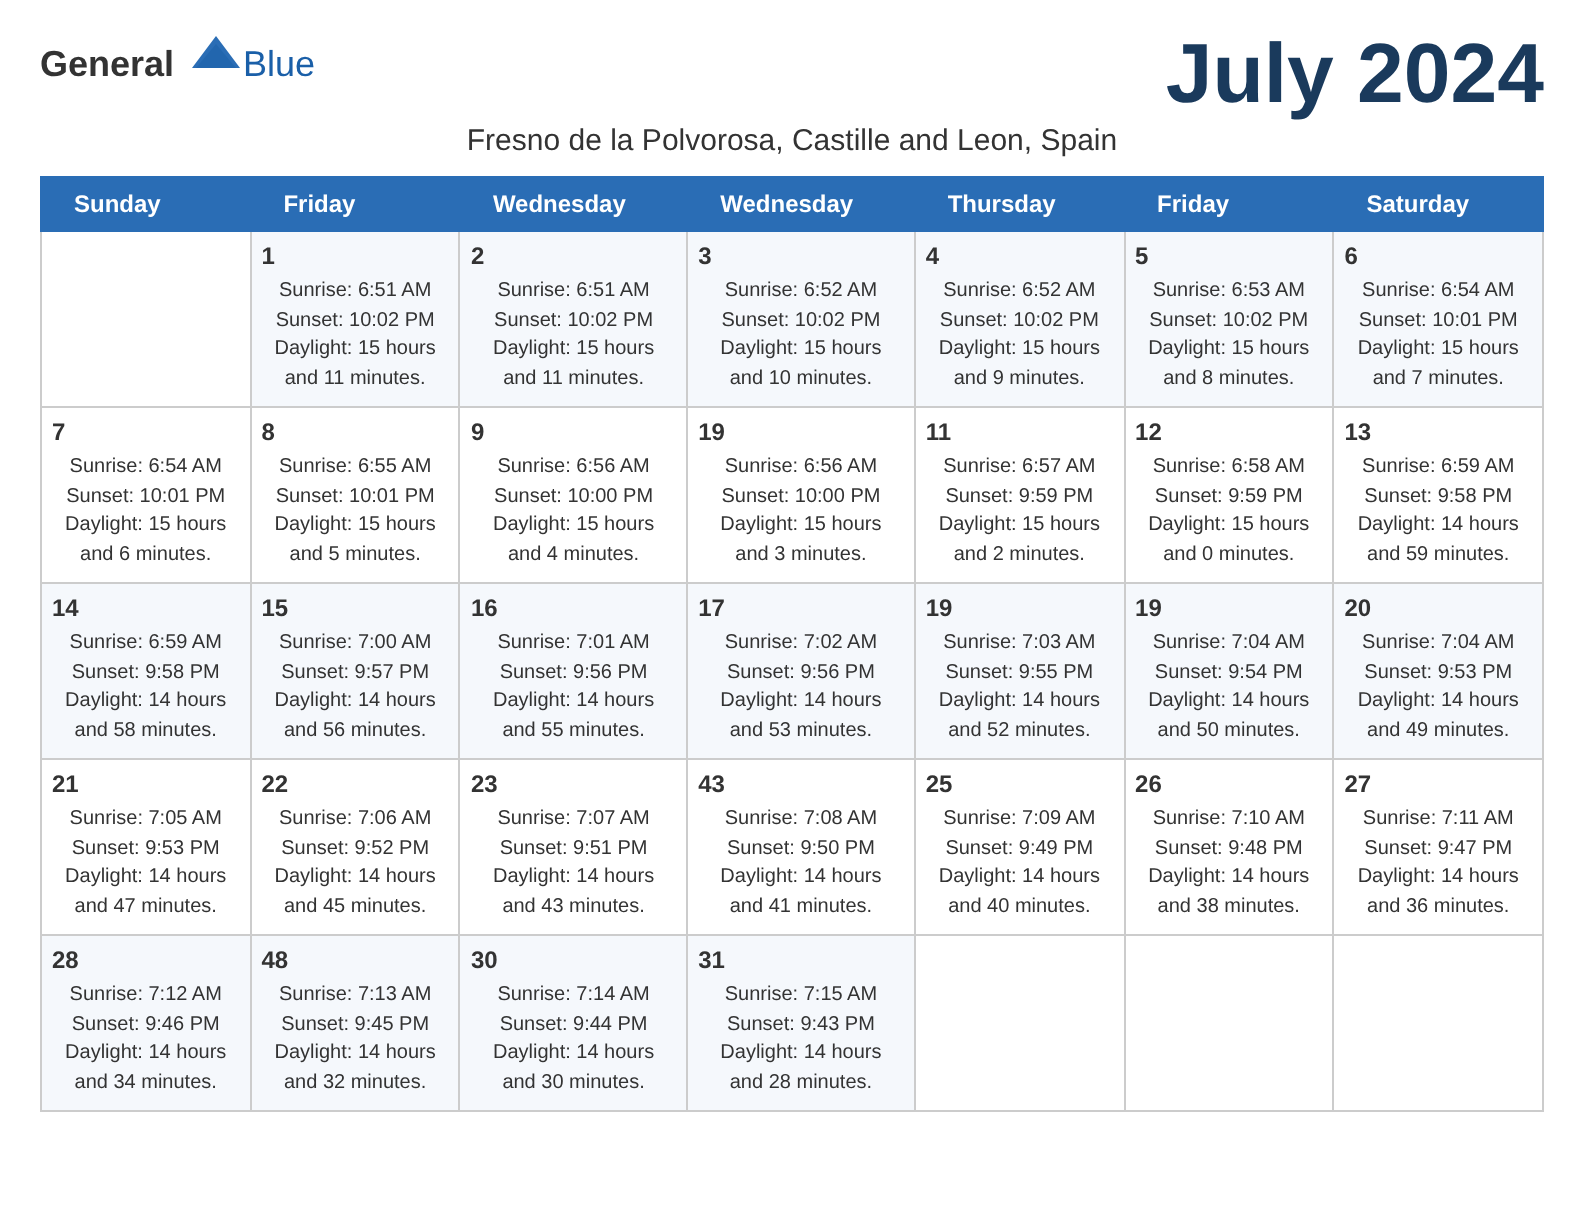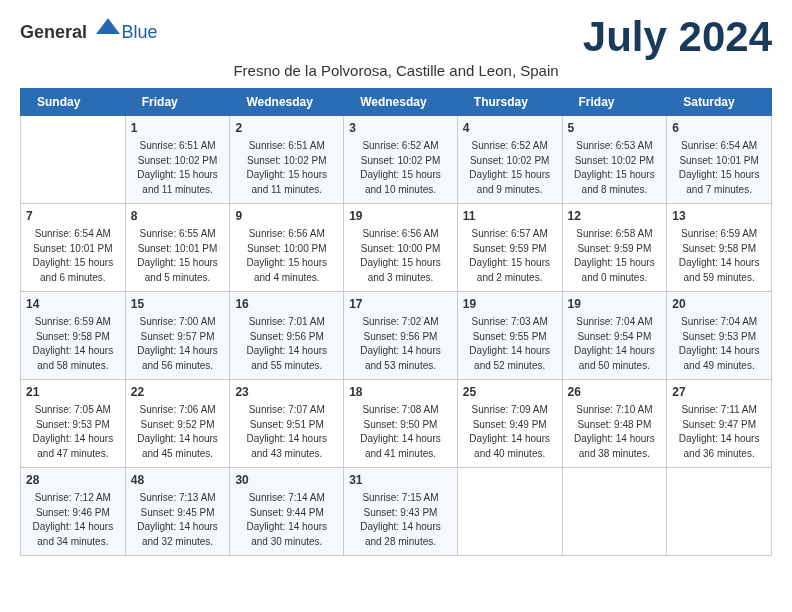--- a/index.html
+++ b/index.html
@@ -222,21 +222,21 @@
         </td>
         <td>
           <span class="day-num">22</span>
           <div class="day-info">Sunrise: 7:06 AM<br>Sunset: 9:52 PM<br>Daylight: 14 hours<br>and 45 minutes.</div>
         </td>
         <td>
           <span class="day-num">23</span>
           <div class="day-info">Sunrise: 7:07 AM<br>Sunset: 9:51 PM<br>Daylight: 14 hours<br>and 43 minutes.</div>
         </td>
         <td>
-          <span class="day-num">18</span>
+          <span class="day-num">43</span>
           <div class="day-info">Sunrise: 7:08 AM<br>Sunset: 9:50 PM<br>Daylight: 14 hours<br>and 41 minutes.</div>
         </td>
         <td>
           <span class="day-num">25</span>
           <div class="day-info">Sunrise: 7:09 AM<br>Sunset: 9:49 PM<br>Daylight: 14 hours<br>and 40 minutes.</div>
         </td>
         <td>
           <span class="day-num">26</span>
           <div class="day-info">Sunrise: 7:10 AM<br>Sunset: 9:48 PM<br>Daylight: 14 hours<br>and 38 minutes.</div>
         </td>

